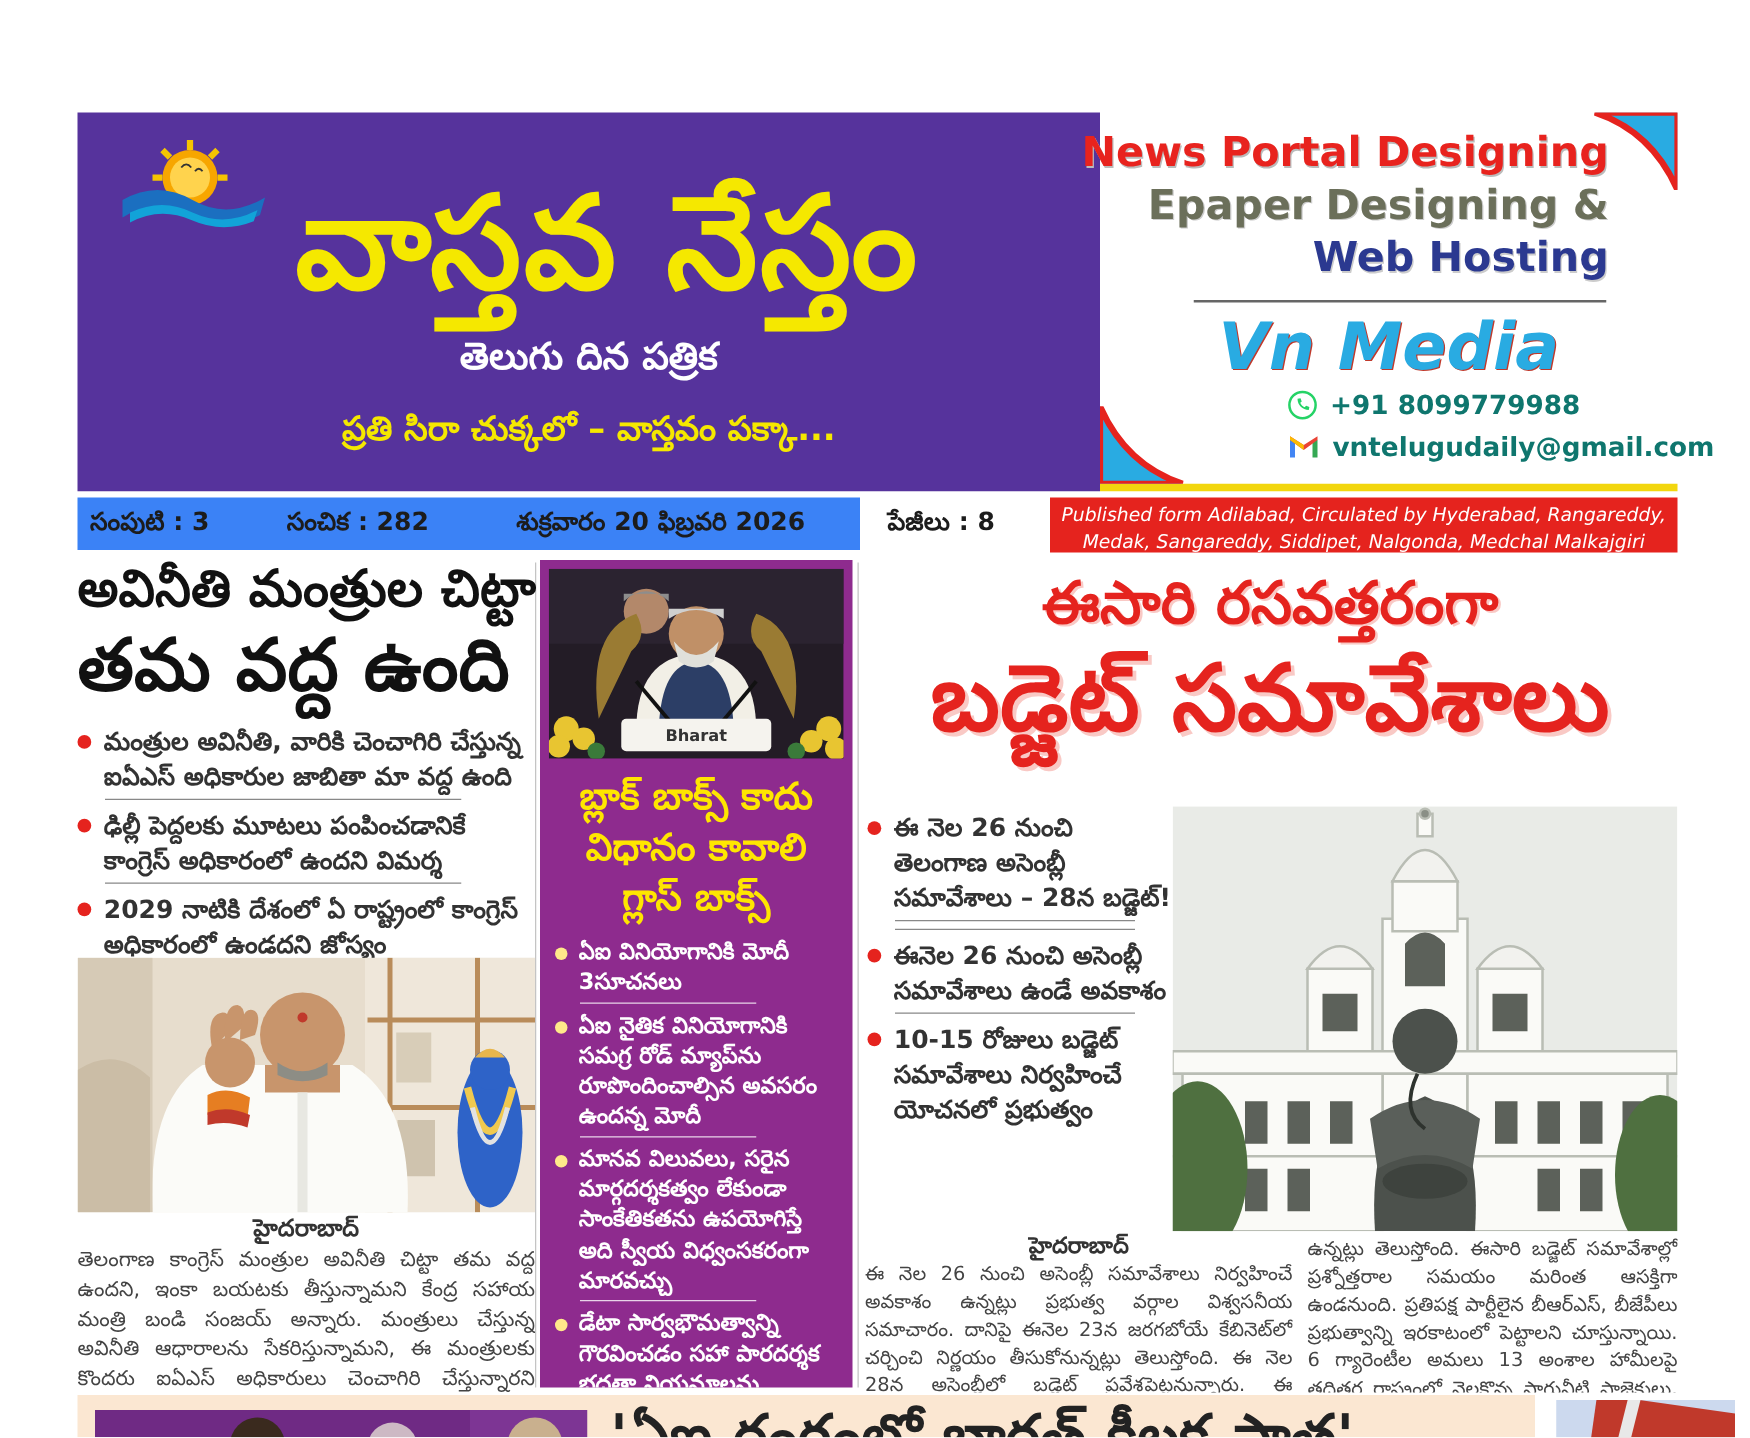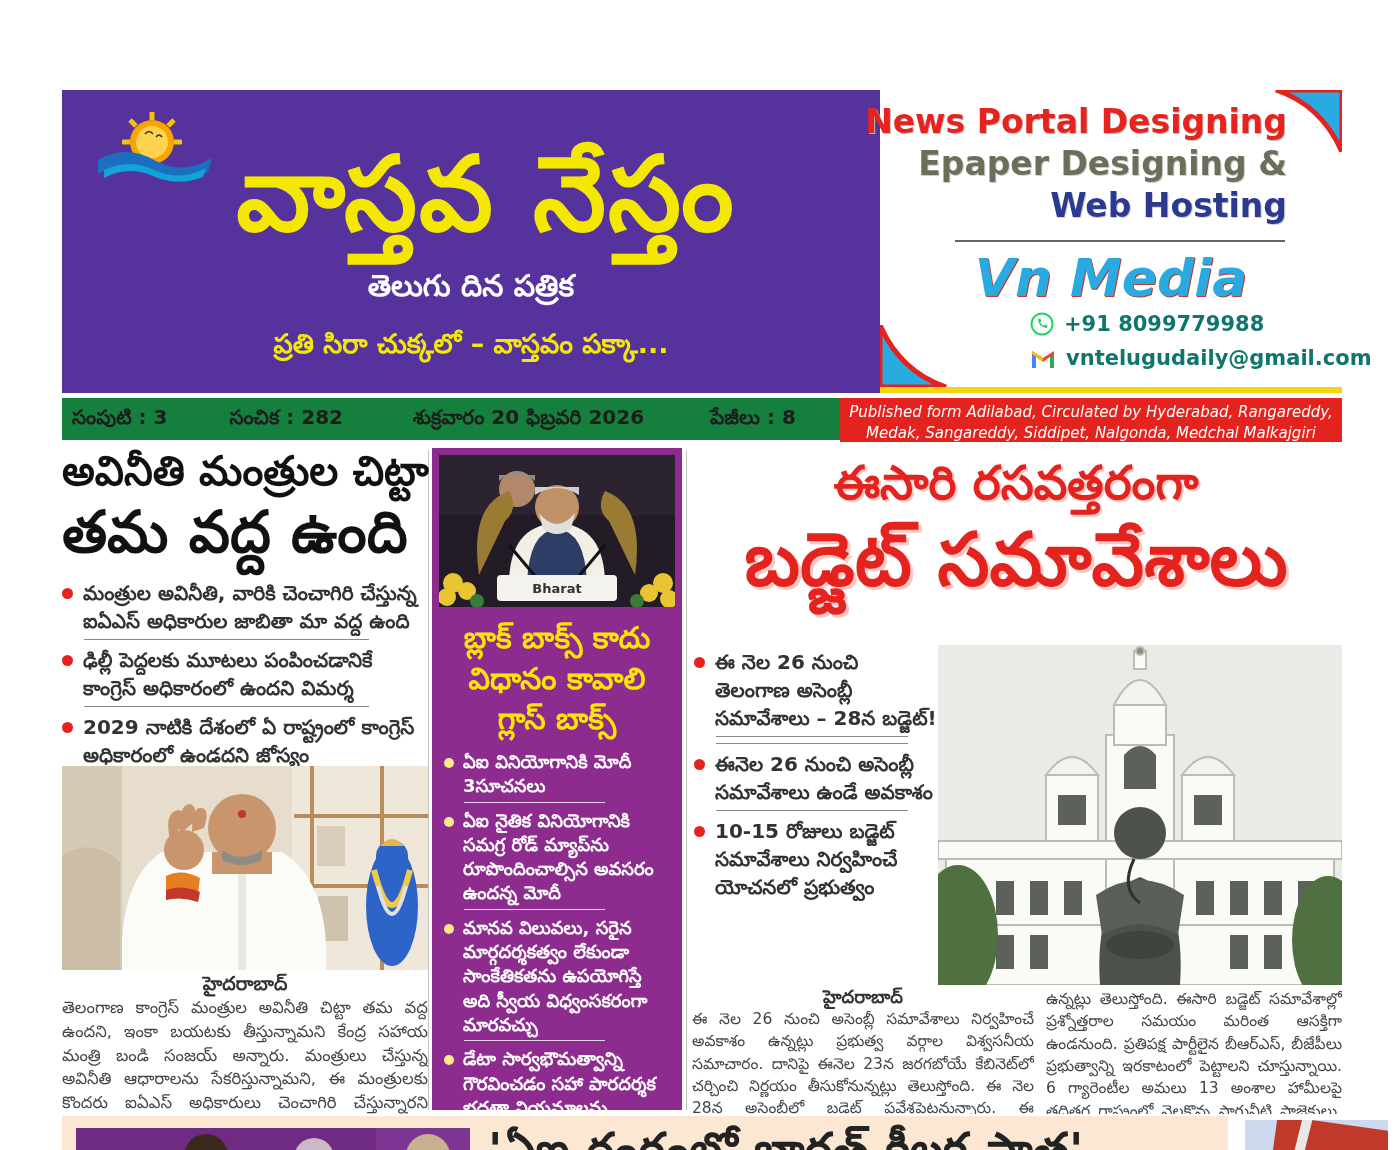--- a/index.html
+++ b/index.html
@@ -25,24 +25,24 @@
   .ad-l2 { position:absolute; right:55px; top:54px; font-size:33px; font-weight:bold; color:#6b6f5a;
     text-shadow:1px 1px 0 #ccc; white-space:nowrap; }
   .ad-l3 { position:absolute; right:55px; top:96px; font-size:33px; font-weight:bold; color:#2b3990;
     text-shadow:1px 1px 0 #ccc; white-space:nowrap; }
   .ad-divider { position:absolute; left:75px; top:150px; width:330px; height:2px; background:#666; }
   .ad-brand { position:absolute; left:0; top:158px; width:462px; text-align:center;
     font-size:52px; font-weight:bold; font-style:italic; color:#29abe2; text-shadow:1px 1px 0 #c0392b; }
   .ad-contact { position:absolute; left:150px; display:flex; align-items:center; gap:10px;
     font-size:21px; font-weight:bold; color:#0f766e; }
   .ad-phone { top:222px; }
-  .ad-mail  { top:256px;align-items:flex-end; }
+  .ad-mail  { top:256px; }
   .corner { position:absolute; }
   
-  .info-bar { position:absolute; left:62px; top:398px; width:778px; height:42px; background:#15803d;
+  .info-bar { position:absolute; left:62px; top:398px; width:626px; height:42px; background:#3b82f6;
     display:flex; align-items:center; font-size:20px; font-weight:bold; color:#1c1c1c; }
   .info-bar span { white-space:nowrap; }
   .ib-vol { margin-left:10px; } .ib-iss { margin-left:62px; } .ib-date { margin-left:70px; }
   .ib-pg { margin-left:66px; } .ib-pr { margin-left:88px; }
   .pub-bar { position:absolute; left:840px; top:398px; width:502px; height:44px; background:#e5231e;
     color:#ffffff; font-style:italic; font-size:15px; line-height:1.42; text-align:center; padding-top:4px; }
   
   .left-col { position:absolute; left:62px; top:448px; width:366px; }
   .lh1 { font-size:41px; font-weight:bold; color:#111; line-height:1.15; white-space:nowrap; }
   .lh2 { font-size:58px; font-weight:bold; color:#111; line-height:1.1; margin-top:6px; white-space:nowrap; }

